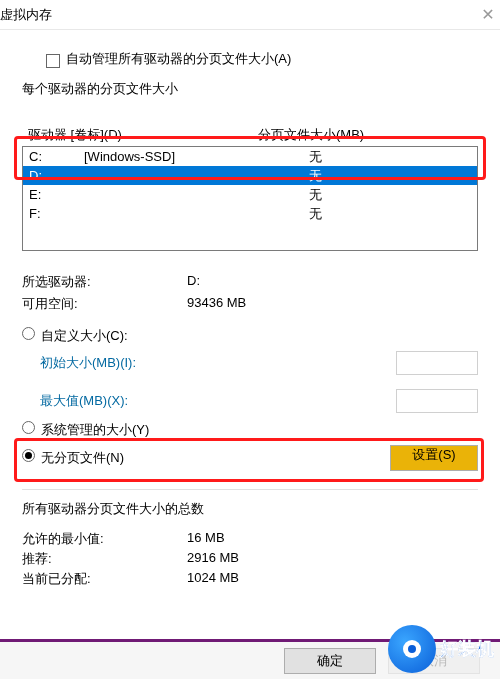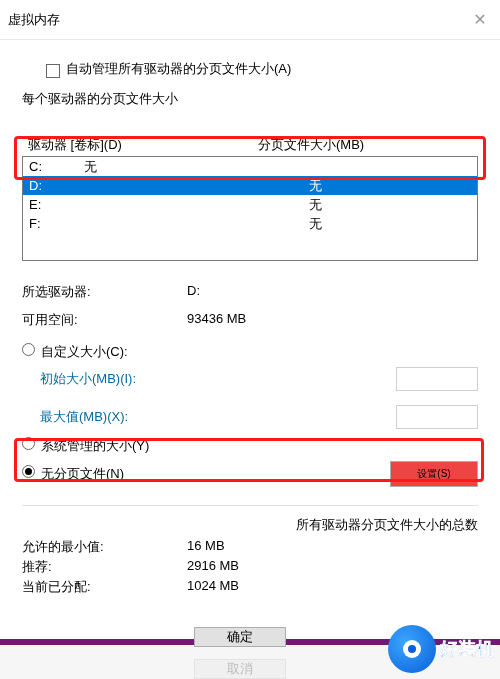--- a/index.html
+++ b/index.html
@@ -8,26 +8,26 @@
     font-family: "Microsoft YaHei", SimSun, Arial, sans-serif;
     font-size: 13px;
     background: #fff;
     color: #000;
     width: 500px;
     height: 679px;
     position: relative;
     overflow: hidden;
   }
   .titlebar {
-    height: 40px;
+    height: 30px;
     border-bottom: 1px solid #e8e8e8;
     display: flex;
     align-items: center;
     justify-content: space-between;
-    padding: 0 8px;
+    padding: 0 0;
   }
   .titlebar .title { font-size: 13px; }
   .close-x {
     font-size: 16px;
     color: #999;
     width: 24px;
     text-align: center;
   }
   .content {
     padding: 20px 22px 10px 22px;
@@ -77,21 +77,21 @@
     left: 14px;
     top: 136px;
     width: 472px;
     height: 44px;
     pointer-events: none;
   }
   .info-grid {
     margin-top: 22px;
     display: grid;
     grid-template-columns: 165px auto;
-    row-gap: 10px;
+    row-gap: 4px;
   }
   .radio-row {
     display: flex;
     gap: 6px;
     margin-top: 14px;
   }
   .radio {
     width: 13px; height: 13px;
     border: 1px solid #666;
     border-radius: 50%;
@@ -116,27 +116,27 @@
     display: flex;
     justify-content: space-between;
     align-items: center;
     margin-top: 6px;
     margin-left: 18px;
     color: #0369a1;
   }
   .size-row .lbl { flex: 0 0 190px; }
   .set-btn {
     border: 1px solid #adadad;
-    background: #ef4444;
+    background: #eab308;
     width: 88px;
     height: 26px;
     display: flex;
-    align-items: center;
+    align-items: flex-start;
     justify-content: center;
-    font-size: 10px;
+    font-size: 13px;
   }
   .no-page-row {
     display: flex;
     align-items: center;
     justify-content: space-between;
     margin-top: 6px;
   }
   .hl-box-2 {
     position: absolute;
     border: 3px solid #ff1a1a;
@@ -145,38 +145,37 @@
     top: 438px;
     width: 470px;
     height: 44px;
     pointer-events: none;
   }
   .divider {
     border: none;
     border-top: 1px solid #e0e0e0;
     margin: 18px 0 10px 0;
   }
-  .totals-label { margin-bottom: 4px; text-align: right; }
+  .totals-label { margin-bottom: 12px; }
   .totals-grid {
     display: grid;
     grid-template-columns: 165px auto;
     row-gap: 2px;
   }
   .footer-bar {
     position: absolute;
     left: 0; right: 0; bottom: 0;
     height: 40px;
-    border-top: 6px solid #701a75;
+    border-top: 3px solid #701a75;
     background: #f6f6f6;
     display: flex;
     align-items: center;
     justify-content: flex-end;
     padding-right: 20px;
     gap: 12px;
-    flex-direction: column;
   }
   .footer-btn {
     border: 1px solid #adadad;
     background: #e1e1e1;
     width: 92px;
     height: 26px;
     display: flex;
     align-items: center;
     justify-content: center;
   }
@@ -237,20 +236,21 @@
   <div class="section-label">每个驱动器的分页文件大小</div>
 
   <div class="col-headers">
     <span class="col1">驱动器 [卷标](D)</span>
     <span class="col2">分页文件大小(MB)</span>
   </div>
 
   <div class="listbox">
     <div class="list-row">
       <span class="dcol1">C:</span>
+      <span class="dcol2">[Windows-SSD]</span>
       <span class="dcol3">无</span>
     </div>
     <div class="list-row selected">
       <span class="dcol1">D:</span>
       <span class="dcol2"></span>
       <span class="dcol3">无</span>
     </div>
     <div class="list-row">
       <span class="dcol1">E:</span>
       <span class="dcol2"></span>

